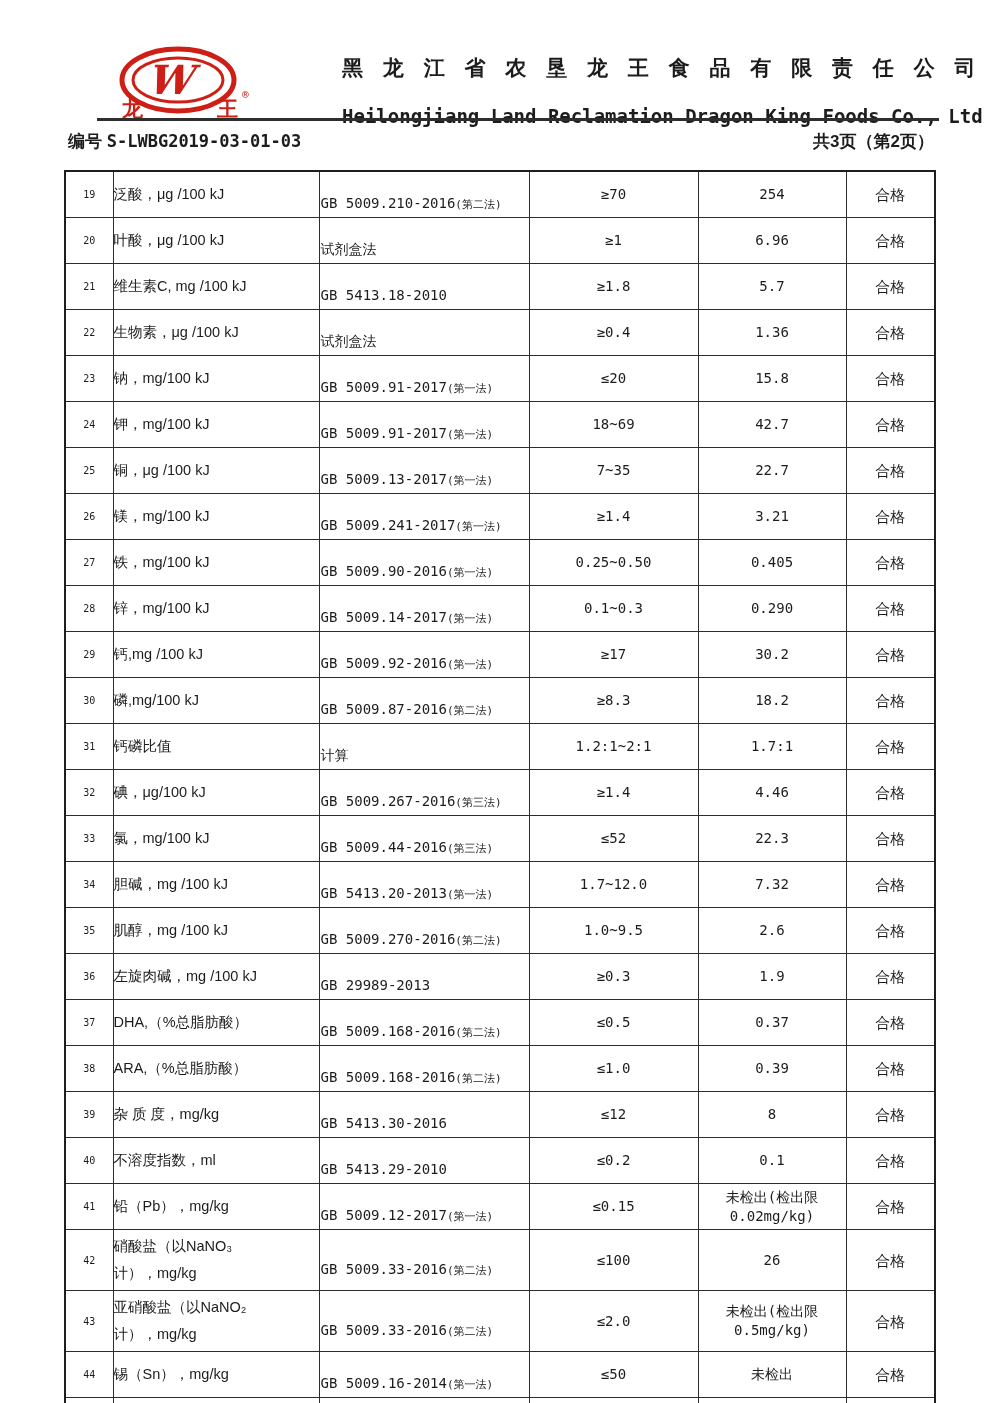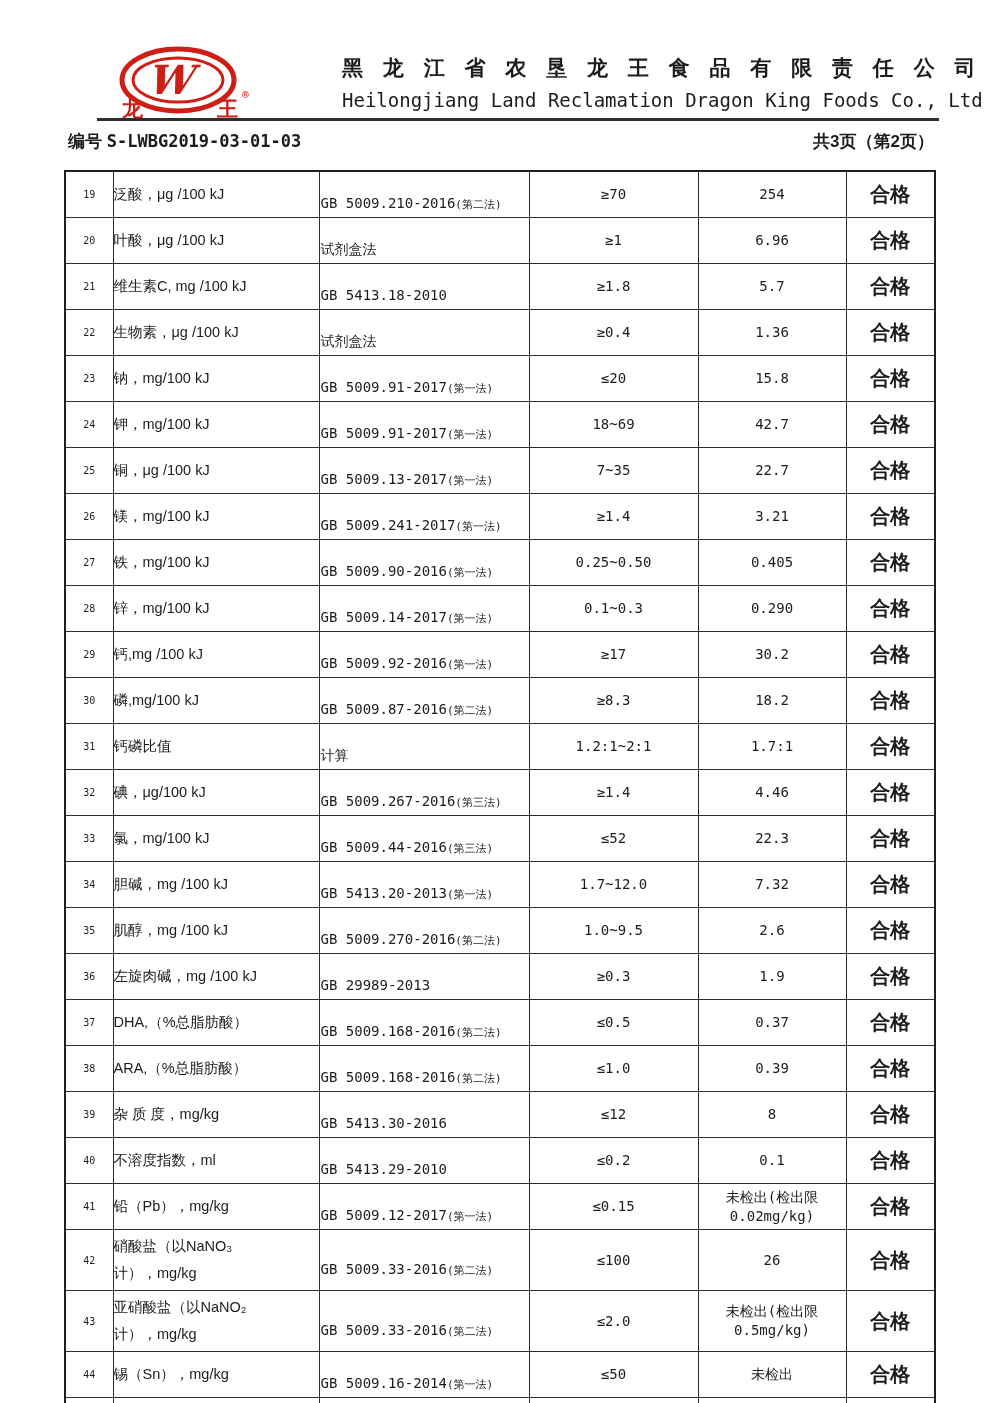--- a/index.html
+++ b/index.html
@@ -20,21 +20,21 @@
     color:#cd1f16; font-weight:bold; font-size:21px; line-height:21px;
     font-family:"Liberation Sans",sans-serif;
   }
   .logo .reg { position:absolute; left:126px; top:42px; font-size:11px; color:#cd1f16; }
   .titles { position:absolute; left:342px; top:54px; width:600px; }
   .org-cn {
     font-size:21px; font-weight:bold; letter-spacing:7px;
     font-family:"Liberation Sans",sans-serif; white-space:nowrap;
   }
   .org-en {
-    margin-top:7px; font-size:19px; font-weight:normal; white-space:nowrap;
+    margin-top:23px; font-size:19px; font-weight:bold; white-space:nowrap;
     font-family:"DejaVu Sans Mono","Liberation Mono",monospace;
   }
   .header-rule { position:absolute; left:97px; top:118px; width:842px; height:3px; background:#2e2e2e; }
 
   
   .doc-row { position:absolute; top:130px; left:66px; width:870px; height:26px; font-weight:bold; }
   .doc-no { position:absolute; left:2px; top:0; font-size:17px; font-family:"Liberation Sans",sans-serif; }
   .doc-no .code { font-family:"DejaVu Sans Mono",monospace; letter-spacing:0; }
   .page-info { position:absolute; right:2px; top:0; font-size:17px; font-family:"Liberation Sans",sans-serif; }
 
@@ -48,21 +48,21 @@
     border:1px solid #2d2d2d;
     height:36px; padding:3px 5px;
     text-align:center; vertical-align:middle;
     font-size:14px; line-height:19px;
     white-space:pre-line;
   }
   td.item-cell  { text-align:left; padding-left:0; font-family:"Liberation Sans",sans-serif; font-size:14.5px; }
   td.item-cell.two-line { line-height:27px; }
   td.method-cell { text-align:left; padding-left:1px; }
   .method-note { font-size:11px; }
-  td.verdict-cell { font-family:"Liberation Sans",sans-serif; font-size:20px;font-weight:bold; }
+  td.verdict-cell { font-family:"Liberation Sans",sans-serif; font-size:15px; }
   td.no-cell { font-size:10px; }
 </style>
 </head>
 <body>
 
 <div class="header">
   <div class="logo">
     <svg width="132" height="72" viewBox="0 0 132 72">
       <ellipse cx="62" cy="34" rx="56" ry="31" fill="none" stroke="#cd1f16" stroke-width="5"></ellipse>
       <ellipse cx="62" cy="34" rx="45" ry="22" fill="none" stroke="#cd1f16" stroke-width="3"></ellipse>

